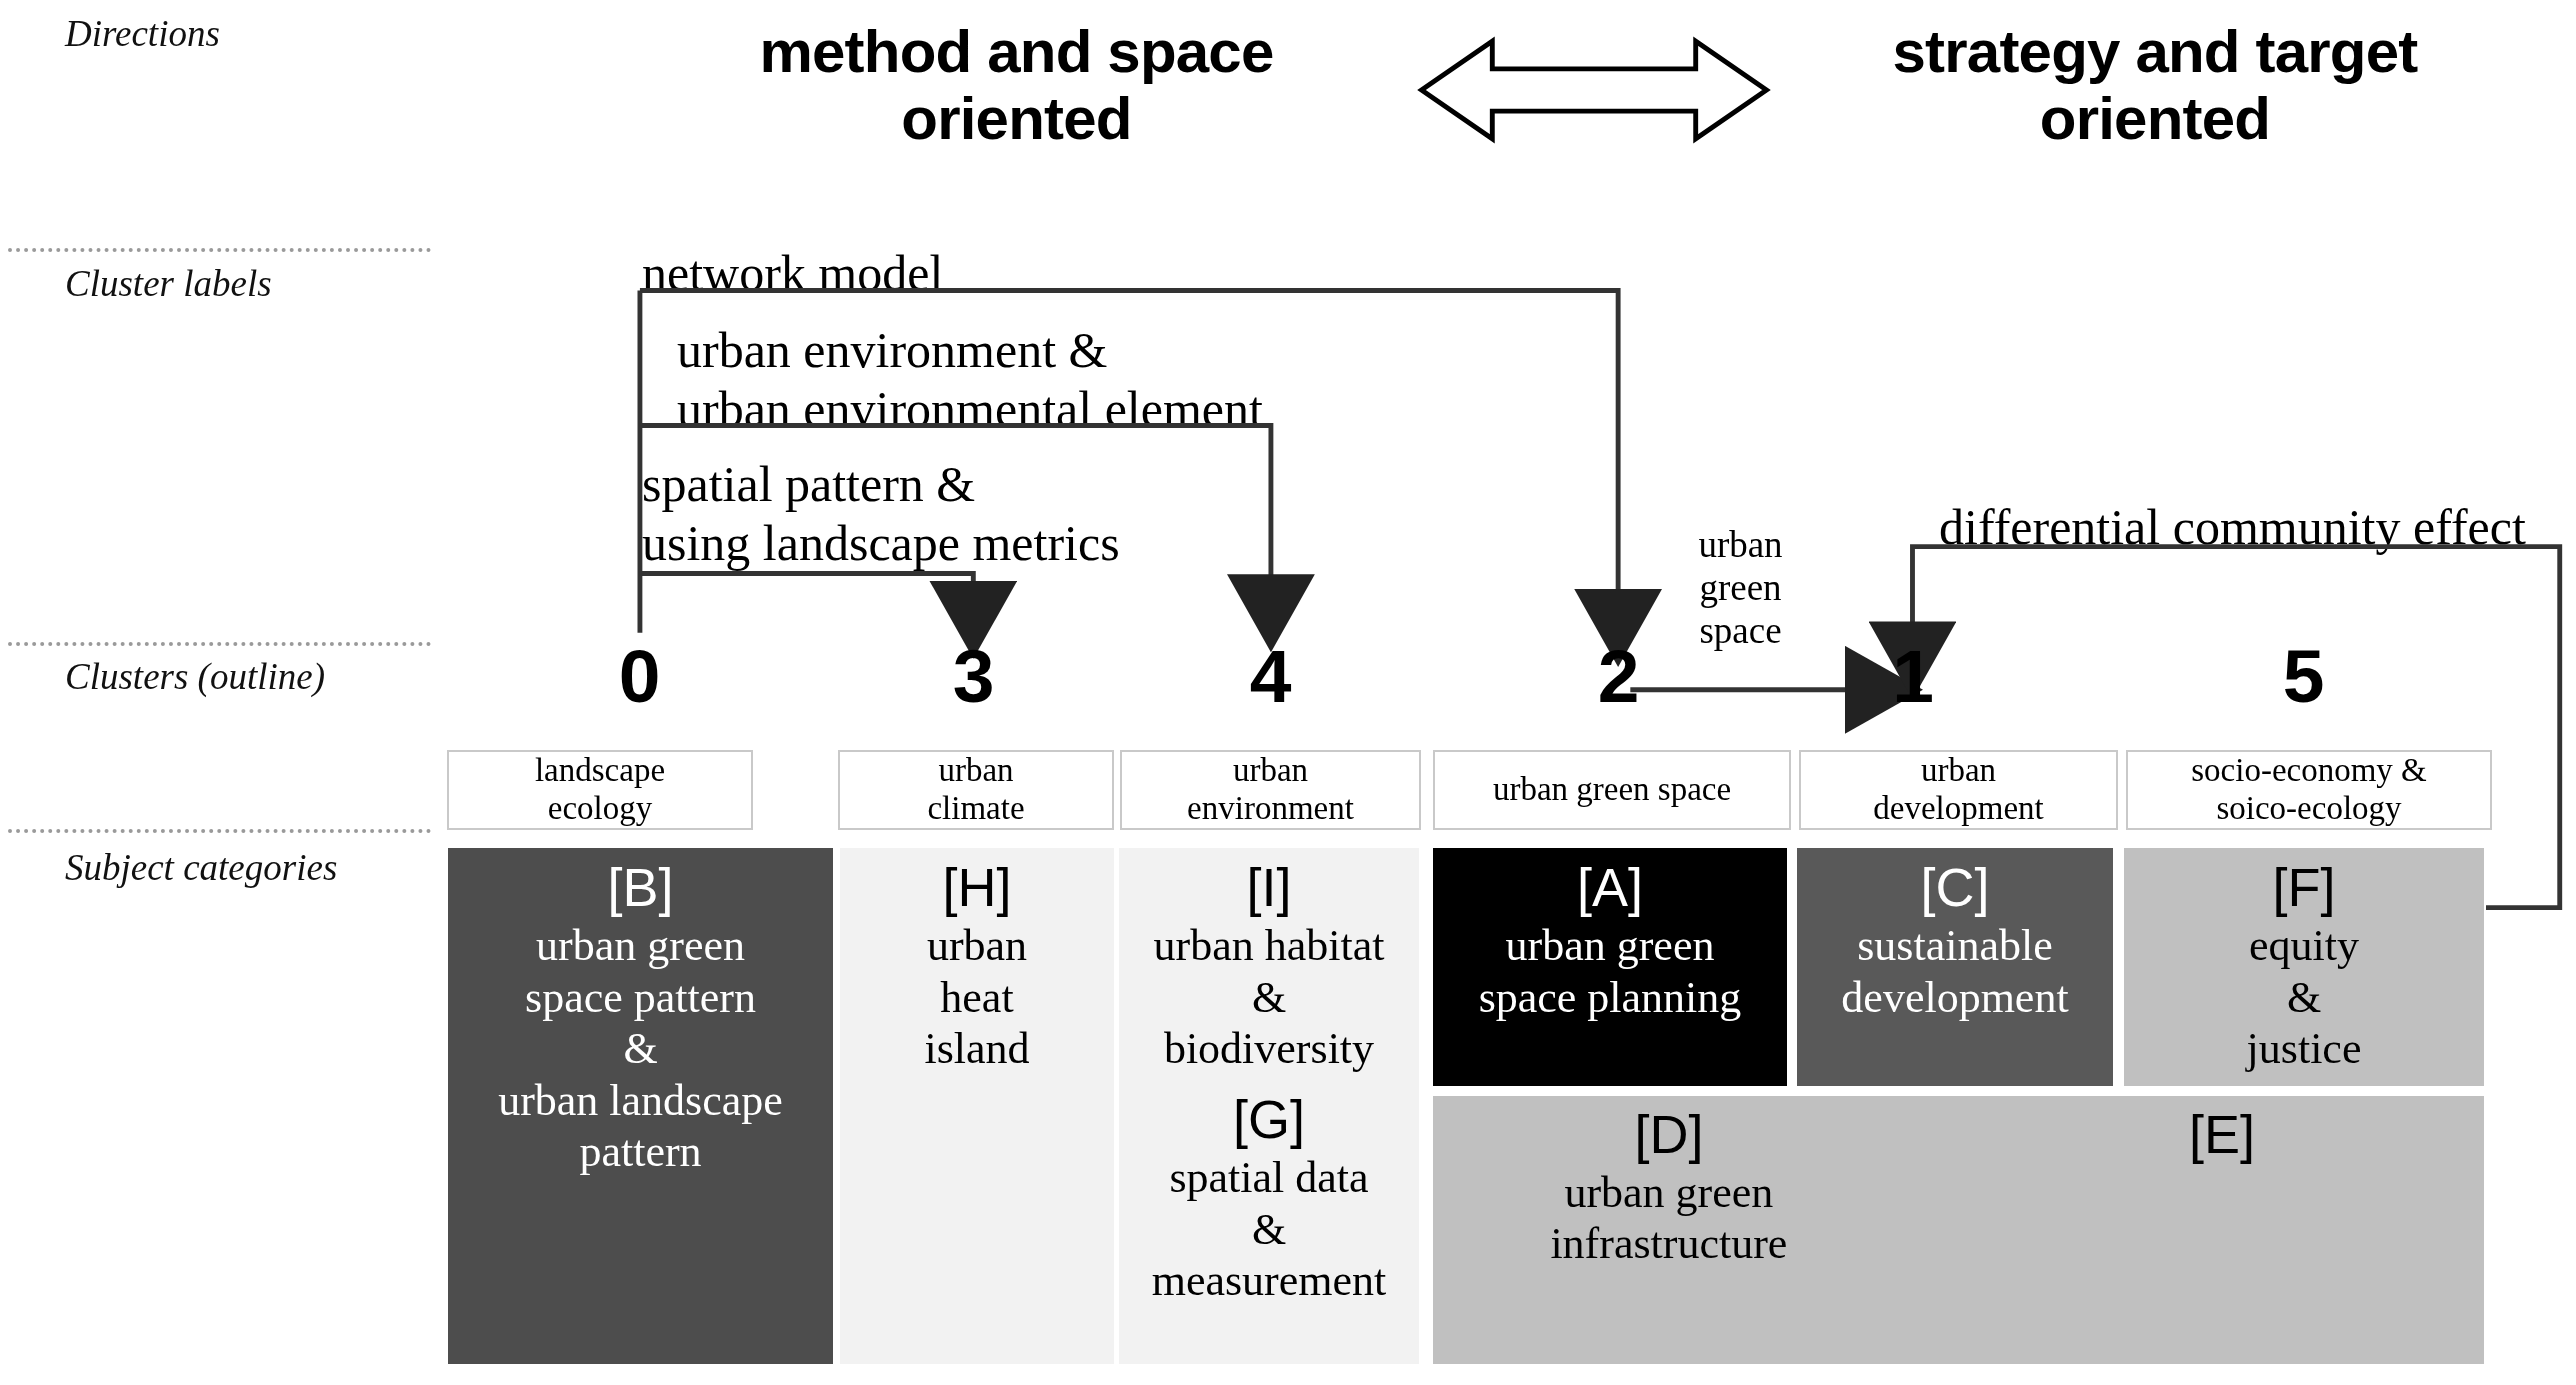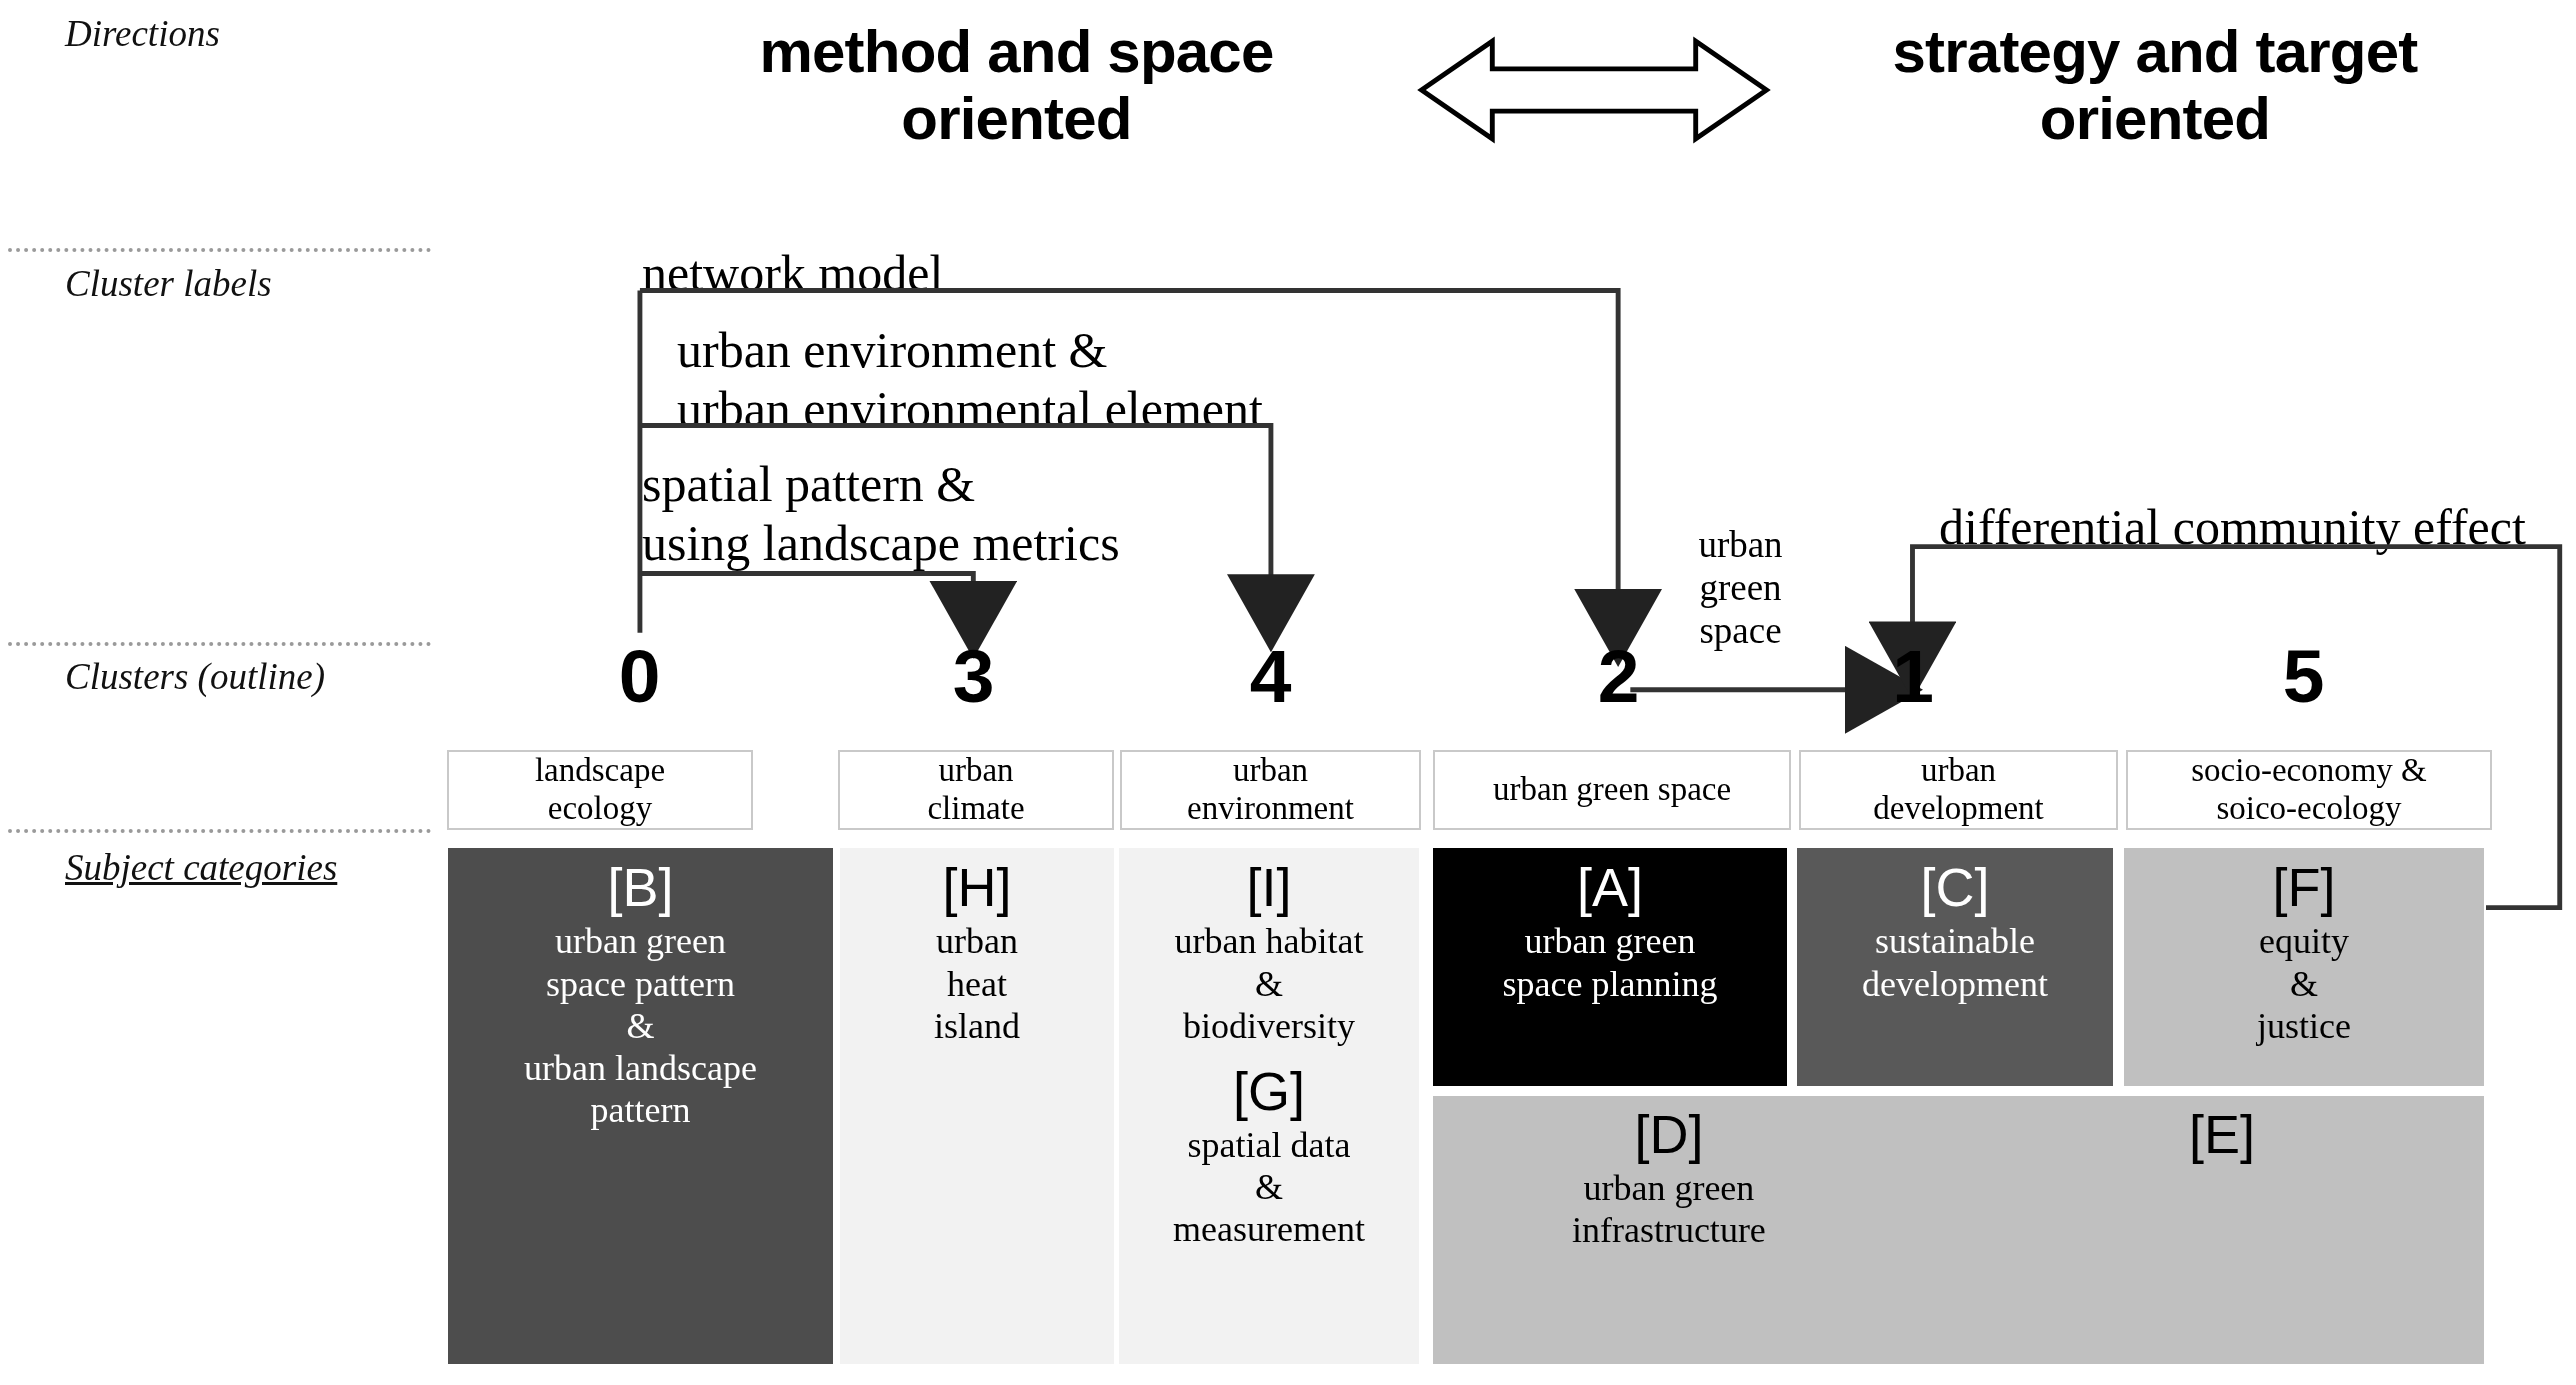--- a/index.html
+++ b/index.html
@@ -34,39 +34,39 @@
          display:flex;align-items:center;justify-content:center;
          text-align:center;font-size:33px;line-height:1.14;
          white-space:pre-line;color:#000;box-sizing:border-box;}
 
   
   .sbox{position:absolute;box-sizing:border-box;border:2.4px solid #ffffff;
         display:flex;flex-direction:column;align-items:center;
         justify-content:flex-start;padding-top:11.4px;text-align:center;}
   .scode{font-family:"Liberation Sans", sans-serif;font-size:54px;
          line-height:1.04;font-weight:normal;}
-  .stext{font-size:36px;line-height:1.17;white-space:pre-line;margin-top:4.9px;}
+  .stext{font-size:44px;line-height:1.17;white-space:pre-line;margin-top:4.9px;}
 
   svg.overlay{position:absolute;left:0;top:0;width:2576px;height:1386px;
               pointer-events:none;}
 </style>
 </head>
 <body>
 
 <div class="abs rowlabel" style="left:65px;top:12px;">Directions</div>
 
 <div class="dotrule" style="top:248px;width:423px;"></div>
 <div class="abs rowlabel" style="left:65px;top:262px;">Cluster labels</div>
 
 <div class="dotrule" style="top:642px;width:423px;"></div>
 <div class="abs rowlabel" style="left:65px;top:655px;">Clusters
 (outline)</div>
 
 <div class="dotrule" style="top:829px;width:423px;"></div>
-<div class="abs rowlabel" style="left:65px;top:846px;text-decoration:underline;">Subject
+<div class="abs rowlabel" style="left:65px;top:846px;">Subject
 categories</div>
 
 <div class="abs dirtext" style="left:724px;top:18px;width:585px;">method and
 space oriented</div>
 
 <div class="abs" style="left:1415px;top:33px;width:358px;height:114px;">
   <svg width="358" height="114" viewBox="0 0 440 140">
     <polygon points="8,70 95,10 95,44 345,44 345,10 432,70 345,130 345,96 95,96 95,130" fill="#ffffff" stroke="#000000" stroke-width="6" stroke-linejoin="miter"></polygon>
   </svg>
 </div>

